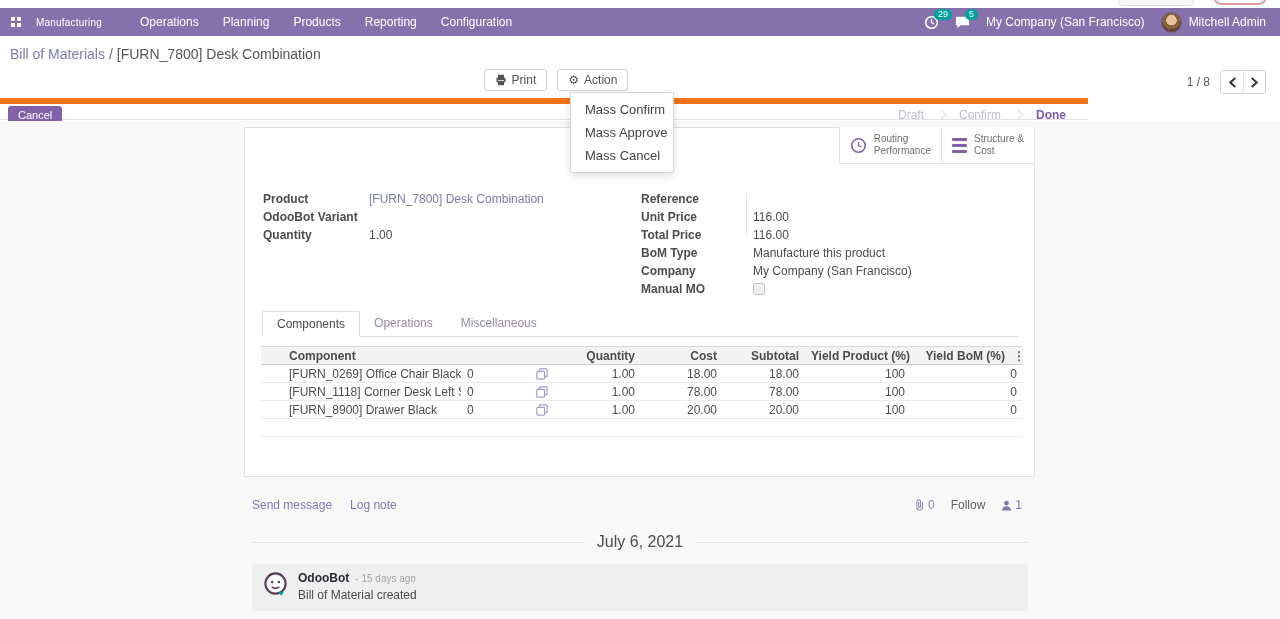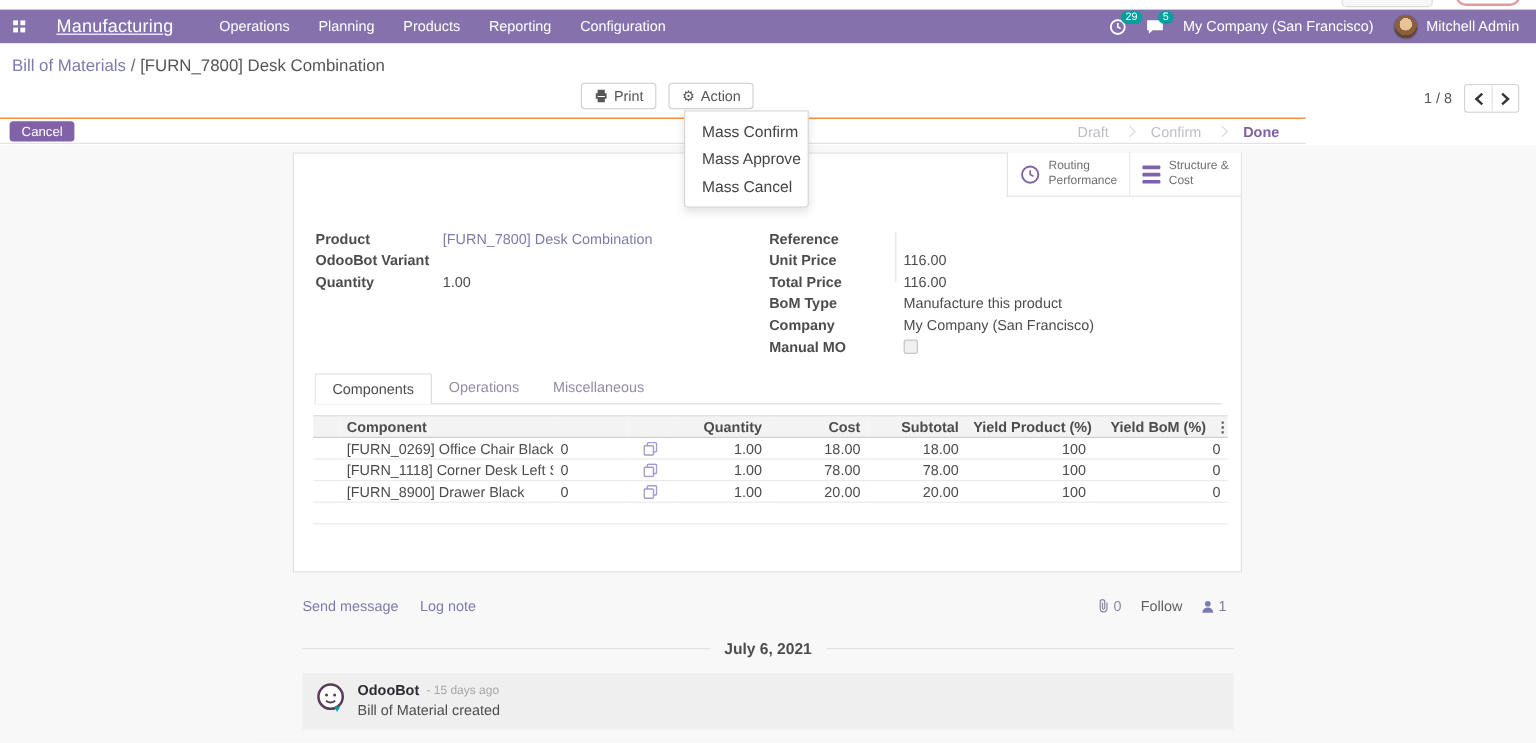--- a/index.html
+++ b/index.html
@@ -10,21 +10,21 @@
   }
   
   .top-strip { position:absolute; top:0; left:0; width:1280px; height:8px; background:#fff; overflow:hidden; z-index:5; }
   .strip-btn-gray { position:absolute; left:1118px; top:-16px; width:76px; height:22px; border:1px solid #dcdcdc; border-radius:4px; background:#f7f7f7; }
   .strip-btn-red  { position:absolute; left:1213px; top:-12px; width:54px; height:17px; border:2px solid #e09aa2; border-radius:9px; background:#fff; }
 
   
   .navbar { position:absolute; top:8px; left:0; width:1280px; height:28px; background:#8572ad; display:flex; align-items:center; color:#fff; z-index:6; }
   .apps-icon { margin-left:11px; display:grid; grid-template-columns:4px 4px; grid-template-rows:4px 4px; gap:2px; cursor:pointer; }
   .apps-icon span { background:#fff; width:4px; height:4px; }
-  .app-name { font-size:15px; margin-left:26px; letter-spacing:.2px;text-decoration:underline; }
+  .app-name { font-size:10px; margin-left:15px; letter-spacing:.2px; }
   .nav-menus { display:flex; margin-left:26px; height:28px; align-items:center; }
   .nav-menu { font-size:12px; padding:0 12px; height:28px; display:flex; align-items:center; cursor:pointer; }
   .nav-right { margin-left:auto; display:flex; align-items:center; gap:16px; padding-right:14px; }
   .systray-item { position:relative; display:flex; align-items:center; cursor:pointer; }
   .badge { position:absolute; top:-6px; left:10px; background:#00a09d; color:#fff; font-size:9px; line-height:11px; padding:0 4px; border-radius:8px; }
   .company-name, .user-name { font-size:12px; cursor:pointer; }
   .user-block { display:flex; align-items:center; gap:7px; cursor:pointer; }
   .avatar { width:21px; height:21px; border-radius:50%; background:radial-gradient(circle at 50% 38%, #e8c39a 0 34%, #8a5f3c 35% 60%, #5f4630 61%); border:1px solid #6f5e91; }
 
   
@@ -38,21 +38,21 @@
   .tb-btn { display:flex; align-items:center; gap:5px; height:22px; background:#fff; border:1px solid #d4d2d2; border-radius:3px; font-size:12px; color:#555; padding:0 10px; cursor:pointer; font-family:inherit; }
   .gear-glyph { font-size:12px; color:#555; }
 
   .pager { position:absolute; top:70px; right:14px; display:flex; align-items:center; gap:10px; }
   .pager-count { font-size:12px; color:#555; }
   .pager-btns { display:flex; border:1px solid #d4d2d2; border-radius:3px; overflow:hidden; }
   .pager-btn { width:22px; height:22px; background:#fff; border:none; display:flex; align-items:center; justify-content:center; cursor:pointer; }
   .pager-btn + .pager-btn { border-left:1px solid #e4e2e2; }
 
   
-  .statusbar { position:absolute; top:98px; left:0; width:1088px; height:22px; background:#fff; border-top:1px solid #f97316; border-bottom:1px solid #e3e1e1; }
+  .statusbar { position:absolute; top:98px; left:0; width:1088px; height:22px; background:#fff; border-top:6px solid #f97316; border-bottom:1px solid #e3e1e1; }
   .cancel-btn { position:absolute; left:8px; top:2px; height:17px; background:#8161a8; color:#fff; border:none; border-radius:3px; font-size:11px; padding:0 10px; cursor:pointer; font-family:inherit; }
   .states { position:absolute; right:8px; top:0; height:21px; display:flex; align-items:center; }
   .state { font-size:12px; color:#c0bcc9; padding:0 14px; cursor:pointer; }
   .state.active { color:#7c5fa8; font-weight:bold; }
   .state-sep { width:7px; height:7px; border-top:1px solid #dcd9e1; border-right:1px solid #dcd9e1; transform:rotate(45deg); }
 
   
   .dropdown { position:absolute; left:570px; top:92px; width:104px; background:#fff; border:1px solid #d8d6d6; border-radius:0 0 3px 3px; box-shadow:0 3px 8px rgba(0,0,0,.12); z-index:20; padding:5px 0; }
   .dropdown-item { font-size:13px; color:#444; padding:4px 14px; white-space:nowrap; cursor:pointer; }
 
@@ -96,21 +96,21 @@
   
   .chatter { position:absolute; left:252px; top:377px; width:776px; }
   .chatter-top { display:flex; align-items:center; font-size:12px; }
   .chat-link { color:#7c7bad; cursor:pointer; margin-right:18px; }
   .chatter-right { margin-left:auto; display:flex; align-items:center; gap:16px; padding-right:6px; }
   .attach { display:flex; align-items:center; gap:3px; color:#8d87a5; font-size:12px; cursor:pointer; }
   .follow { color:#606060; font-size:12px; cursor:pointer; }
   .followers { display:flex; align-items:center; gap:3px; color:#7c7bad; font-size:12px; cursor:pointer; }
   .date-divider { margin-top:21px; display:flex; align-items:center; gap:12px; }
   .date-divider .line { flex:1; height:1px; background:#e3e1e1; }
-  .date-divider .date-text { font-size:13px; font-weight:bold; color:#4c4c4c; }
+  .date-divider .date-text { font-size:16px; font-weight:normal; color:#4c4c4c; }
   .message { margin-top:13px; background:#f0efef; padding:7px 10px 9px 10px; display:flex; gap:9px; }
   .msg-avatar { width:27px; height:27px; flex:0 0 auto; position:relative; }
   .msg-head { display:flex; align-items:center; gap:6px; }
   .msg-author { font-size:12px; font-weight:bold; color:#2b2b33; }
   .msg-time { font-size:10px; color:#a6a4a4; }
   .msg-body { font-size:12px; color:#4c4c4c; margin-top:3px; }
 </style>
 </head>
 <body>
 

